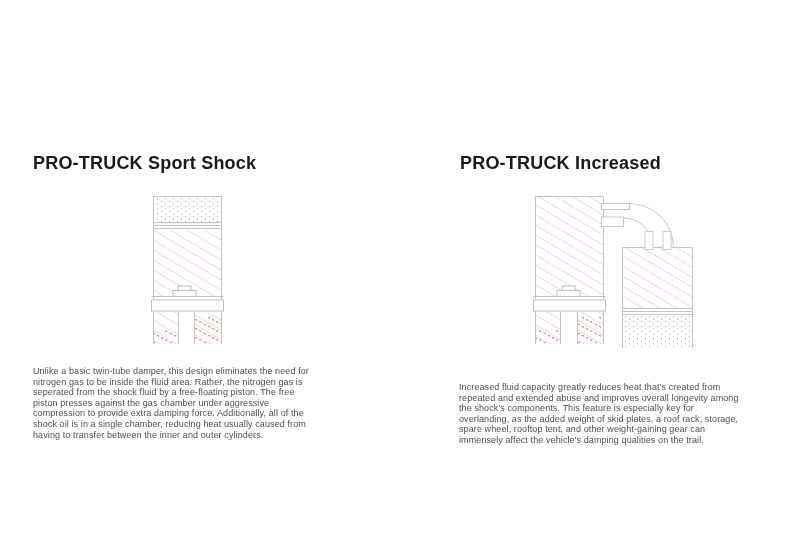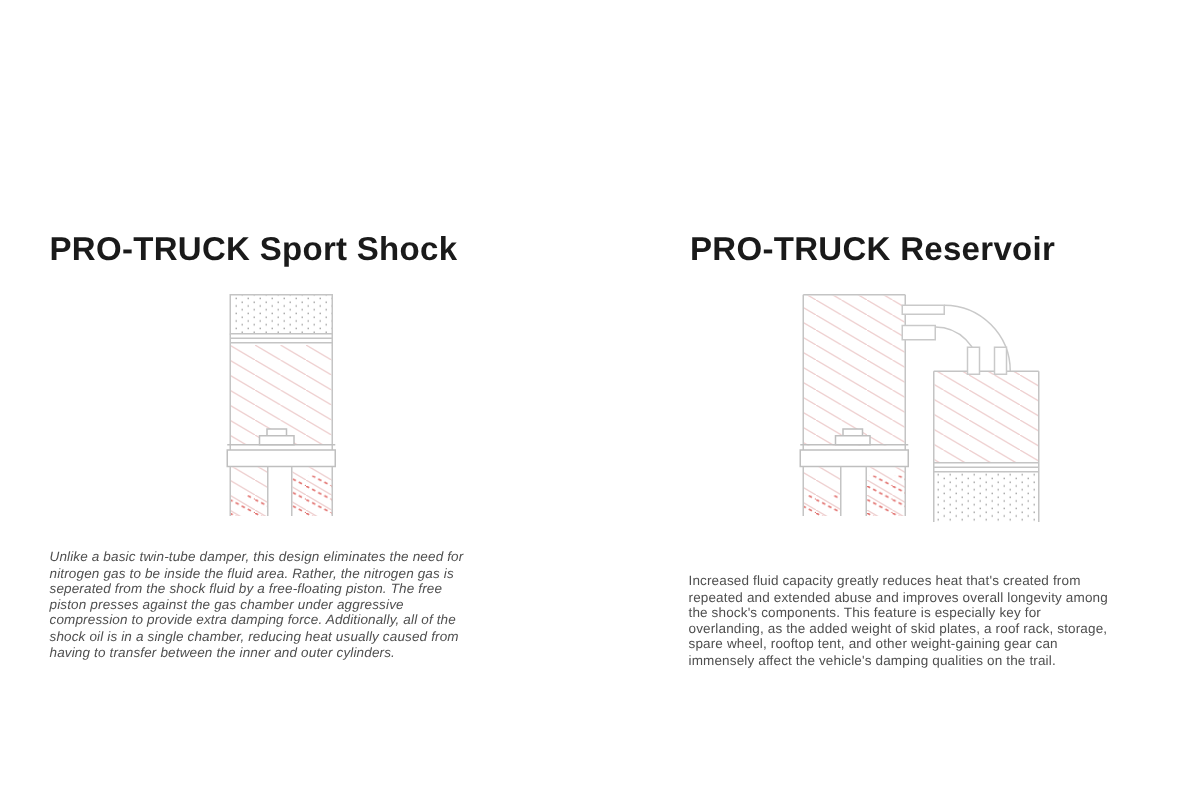--- a/index.html
+++ b/index.html
@@ -7,51 +7,51 @@
     position:relative;
     width:800px;height:534px;
     background:#ffffff;
     font-family:"Liberation Sans", sans-serif;
     overflow:hidden;
   }
   .title{
     position:absolute;
     top:153px;
     margin:0;
-    font-size:22px;
+    font-size:18px;
     font-weight:bold;
     letter-spacing:0.2px;
     color:#1a1a1a;
     white-space:nowrap;
   }
   .title-left{left:33px;}
   .title-right{left:460px;}
   .desc{
     position:absolute;
     top:366px;
     margin:0;
     width:340px;
     font-size:9px;
     line-height:10.6px;
     letter-spacing:0.1px;
     color:#4f4f4f;
     white-space:pre-line;
   }
-  .desc-left{left:33px;font-style:italic;}
+  .desc-left{left:33px;}
   .desc-right{left:459px;margin-top:16px;}
   svg.diagrams{position:absolute;left:0;top:0;}
 </style>
 </head>
 <body>
 
 <div class="page">
 
   <h1 class="title title-left">PRO-TRUCK Sport Shock</h1>
 
-  <h1 class="title title-right">PRO-TRUCK Reservoir</h1>
+  <h1 class="title title-right">PRO-TRUCK Increased</h1>
 
   <svg class="diagrams" width="800" height="534" viewBox="0 0 800 534">
     <defs>
       <pattern id="hatch" width="17" height="10" patternUnits="userSpaceOnUse">
         <line x1="0" y1="0" x2="17" y2="10" stroke="#eecfcf" stroke-width="0.9"></line>
       </pattern>
       <pattern id="redhatch" width="17" height="9" patternUnits="userSpaceOnUse">
         <line x1="0" y1="0" x2="17" y2="9" stroke="#e2726f" stroke-width="1.1" stroke-dasharray="2.4 2.2"></line>
       </pattern>
       <pattern id="dots" width="8" height="5" patternUnits="userSpaceOnUse">

